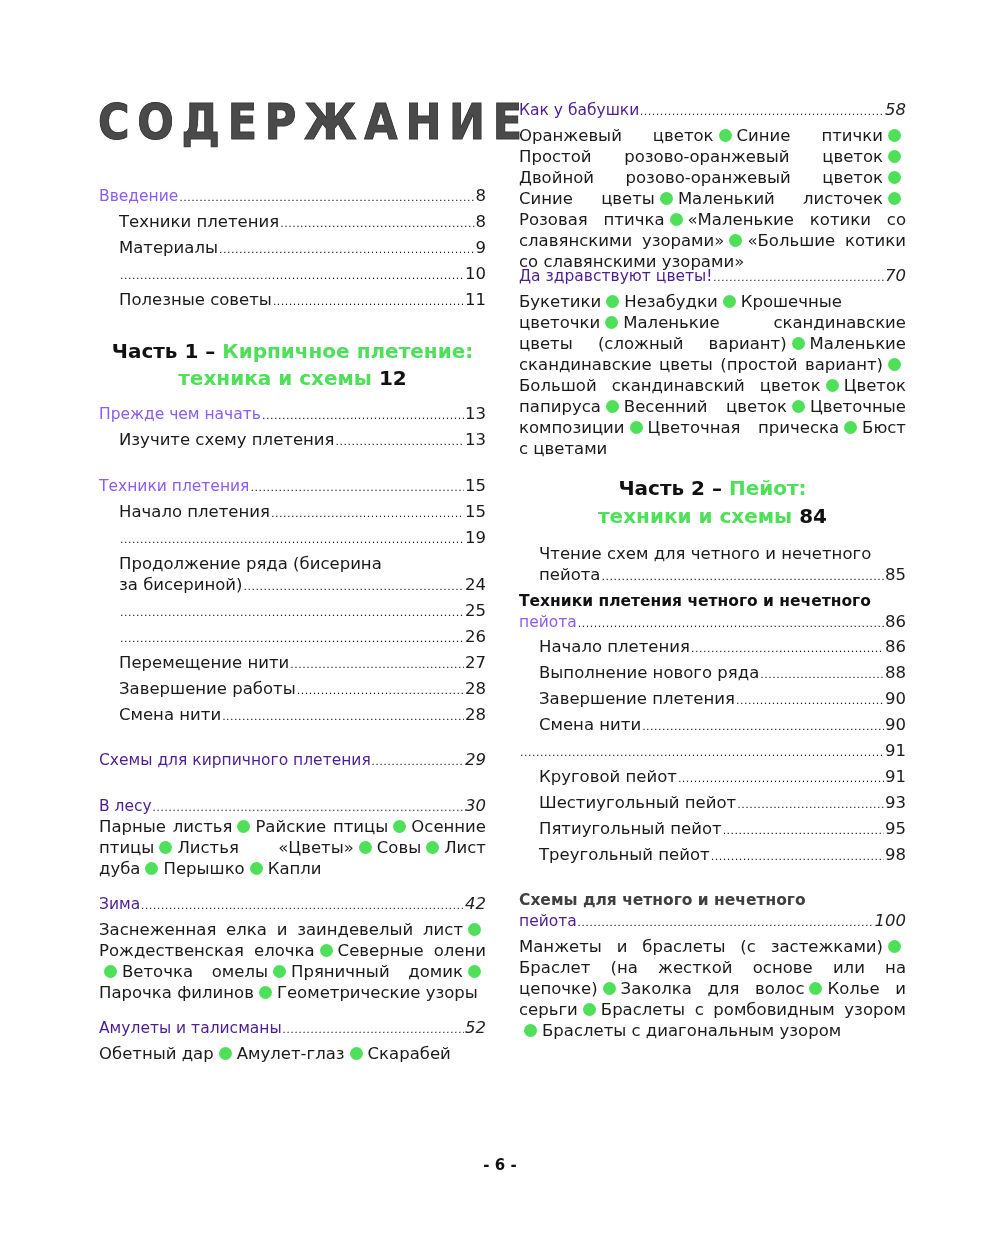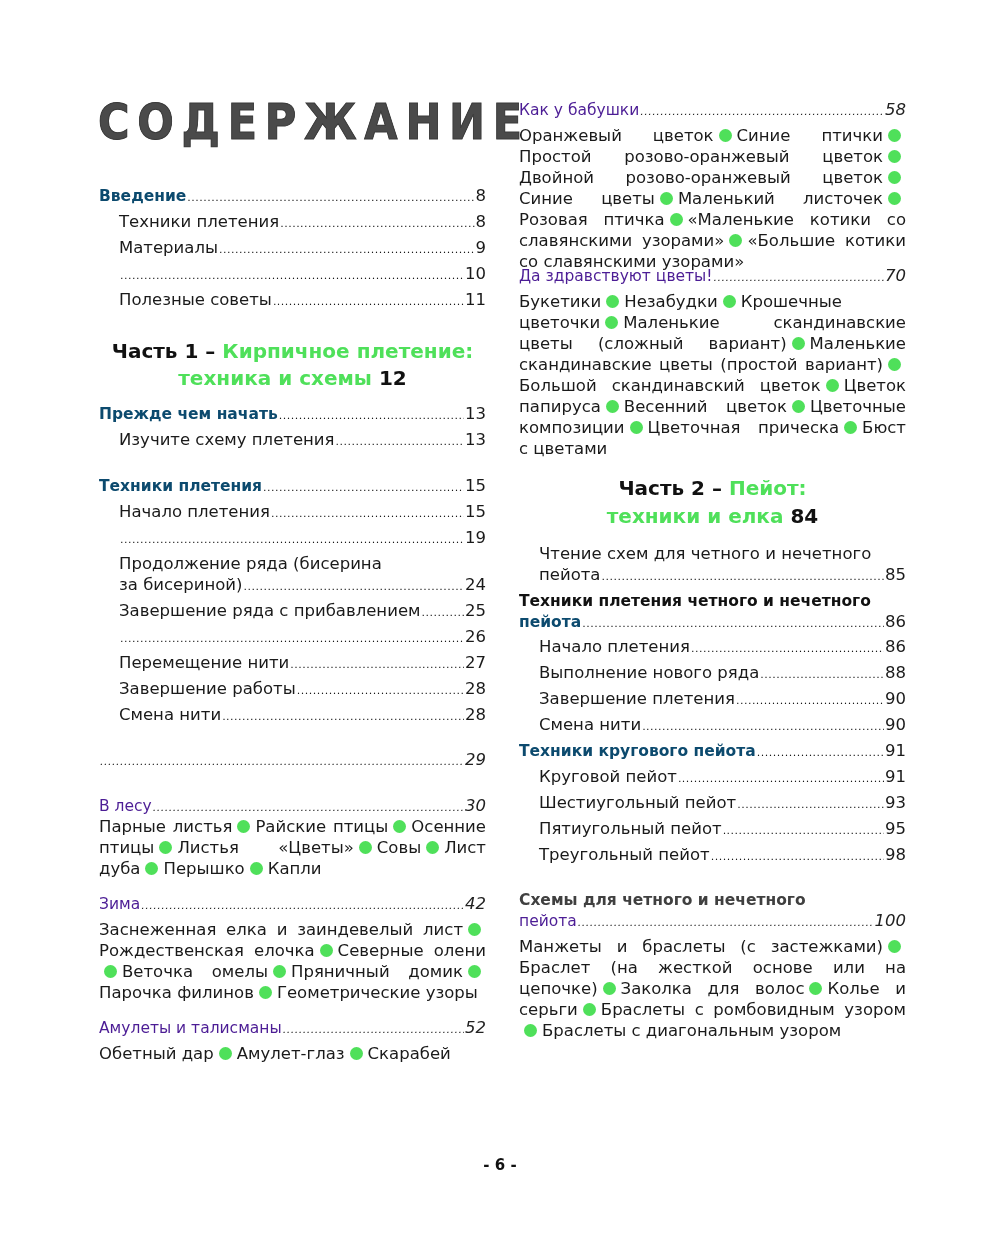--- a/index.html
+++ b/index.html
@@ -13,21 +13,21 @@
   .col-left { left: 99px; }
   .col-right { left: 519px; }
   .row { position: absolute; left: 0; width: 100%; display: flex; align-items: baseline;
          font-size: 16.5px; line-height: 22px; white-space: nowrap; }
   .row.sub { padding-left: 20px; box-sizing: border-box; }
   .row .lbl { flex: 0 0 auto; }
   .row .dots { flex: 1 1 auto; overflow: hidden; margin: 0 1px; color: #1a1a1a;
                font-size: 11px; letter-spacing: 0.5px; }
   .row .dots::before { content: "................................................................................................................................................................................"; }
   .row .pg { flex: 0 0 auto; }
-  .bold-black .lbl { font-weight: bold; color: #0c4a6e; font-size: 15.5px; }
+  .bold-black .lbl { font-weight: normal; color: #8b5cf6; font-size: 15.5px; }
   .bold-gray .lbl { font-weight: normal; color: #4c1d95; font-size: 15.5px; }
   .bold-gray .pg, .bold-gray .dots { color: #222; font-style: italic; }
   .wrap-line { position: absolute; left: 0; font-size: 16.5px; line-height: 22px; white-space: nowrap; }
   .wrap-line.sub { left: 20px; }
   .wrap-line.bold-black { font-weight: bold; color: #111; font-size: 15.5px; }
   .wrap-line.bold-gray { font-weight: bold; color: #404040; font-size: 15.5px; }
   .para { position: absolute; left: 0; width: 387px; font-size: 16.5px; line-height: 21px;
           text-align: justify; text-align-last: left; }
   .para .item { display: inline; }
   .dot { display: inline-block; width: 13px; height: 13px; border-radius: 50%;
@@ -104,21 +104,20 @@
     <span class="dots"></span>
     <span class="pg">19</span>
   </div>
   <div class="wrap-line sub" style="top:553px">Продолжение ряда (бисерина</div>
   <div class="row sub" style="top:574px">
     <span class="lbl">за бисериной)</span>
     <span class="dots"></span>
     <span class="pg">24</span>
   </div>
   <div class="row sub" style="top:600px">
-    <span class="lbl">Завершение ряда с прибавлением</span>
     <span class="dots"></span>
     <span class="pg">25</span>
   </div>
   <div class="row sub" style="top:626px">
     <span class="dots"></span>
     <span class="pg">26</span>
   </div>
   <div class="row sub" style="top:652px">
     <span class="lbl">Перемещение нити</span>
     <span class="dots"></span>
@@ -129,20 +128,21 @@
     <span class="dots"></span>
     <span class="pg">28</span>
   </div>
   <div class="row sub" style="top:704px">
     <span class="lbl">Смена нити</span>
     <span class="dots"></span>
     <span class="pg">28</span>
   </div>
 
   <div class="row bold-gray" style="top:749px">
+    <span class="lbl">Схемы для кирпичного плетения</span>
     <span class="dots"></span>
     <span class="pg">29</span>
   </div>
 
   <div class="row bold-gray" style="top:795px">
     <span class="lbl">В лесу</span>
     <span class="dots"></span>
     <span class="pg">30</span>
   </div>
   <div class="para" style="top:816px">
@@ -185,21 +185,21 @@
     <span class="pg">70</span>
   </div>
   <div class="para" style="top:291px">
     <span class="item">Букетики</span><span class="dot"></span><span class="item">Незабудки</span><span class="dot"></span><span class="item">Крошечные цветочки</span><span class="dot"></span><span class="item">Маленькие скандинавские цветы (сложный вариант)</span><span class="dot"></span><span class="item">Маленькие скандинавские цветы (простой вариант)</span><span class="dot"></span><span class="item">Большой скандинавский цветок</span><span class="dot"></span><span class="item">Цветок папируса</span><span class="dot"></span><span class="item">Весенний цветок</span><span class="dot"></span><span class="item">Цветочные композиции</span><span class="dot"></span><span class="item">Цветочная прическа</span><span class="dot"></span><span class="item">Бюст с цветами</span>
   </div>
 
   <div class="part" style="top:474px">
     <span class="k">Часть 2 – </span><span class="g">Пейот:</span>
   </div>
   <div class="part" style="top:502px">
-    <span class="g">техники и елка</span> <span class="n">84</span>
+    <span class="g">техники и схемы</span> <span class="n">84</span>
   </div>
 
   <div class="wrap-line sub" style="top:543px">Чтение схем для четного и нечетного</div>
   <div class="row sub" style="top:564px">
     <span class="lbl">пейота</span>
     <span class="dots"></span>
     <span class="pg">85</span>
   </div>
 
   <div class="wrap-line bold-black" style="top:590px">Техники плетения четного и нечетного</div>
@@ -223,21 +223,20 @@
     <span class="dots"></span>
     <span class="pg">90</span>
   </div>
   <div class="row sub" style="top:714px">
     <span class="lbl">Смена нити</span>
     <span class="dots"></span>
     <span class="pg">90</span>
   </div>
 
   <div class="row bold-black" style="top:740px">
-    <span class="lbl">Техники кругового пейота</span>
     <span class="dots"></span>
     <span class="pg">91</span>
   </div>
   <div class="row sub" style="top:766px">
     <span class="lbl">Круговой пейот</span>
     <span class="dots"></span>
     <span class="pg">91</span>
   </div>
   <div class="row sub" style="top:792px">
     <span class="lbl">Шестиугольный пейот</span>

